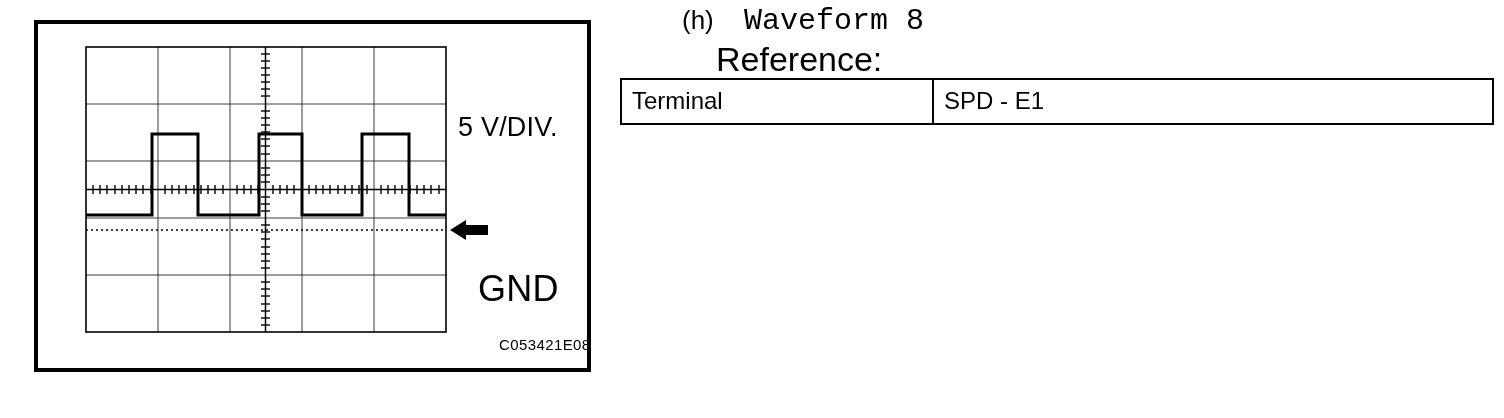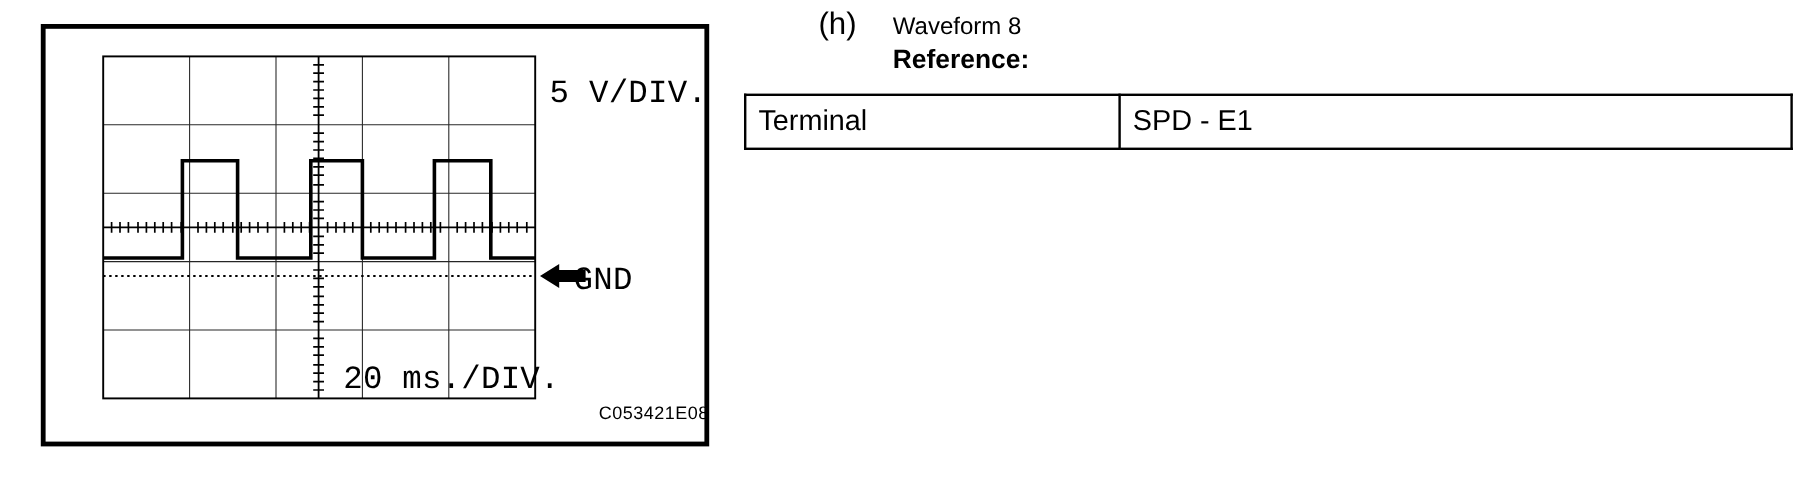--- a/index.html
+++ b/index.html
@@ -37,28 +37,29 @@
   }
 
   #scope-svg {
     position: absolute;
     left: 0;
     top: 0;
   }
 
   .scope-label {
     position: absolute;
-    font-family: Liberation Mono, monospace;
+    font-family: Liberation Sans, sans-serif;
     font-size: 27px;
     letter-spacing: 0.2px;
     color: #000;
     white-space: nowrap;
+    margin-top: 48px;
   }
   #label-volts-div { left: 420px; top: 40px; }
-  #label-gnd      { left: 440px; top: 196px; font-size: 27px; }
+  #label-gnd      { left: 440px; top: 196px; font-size: 36px; }
   #label-time-div { left: 248px; top: 278px; }
 
   #figure-code {
     position: absolute;
     left: 461px;
     top: 312px;
     font-family: Liberation Sans, sans-serif;
     font-size: 15px;
     letter-spacing: 0.4px;
     color: #000;
@@ -84,28 +85,28 @@
     display: flex;
     align-items: baseline;
   }
   #heading-letter {
     font-size: 26px;
     width: 62px;
     flex: none;
     font-family: "Liberation Sans", sans-serif;
   }
   #heading-title {
-    font-size: 20px;
-    font-family: Liberation Sans, sans-serif;
+    font-size: 30px;
+    font-family: Liberation Mono, monospace;
   }
   #heading-sub {
-    margin-left: 62px;
+    margin-left: 34px;
     margin-top: 2px;
-    font-size: 22px;
-    font-weight: bold;
+    font-size: 34px;
+    font-weight: normal;
     font-family: "Liberation Sans", sans-serif;
   }
 
   
   #reference-table {
     position: absolute;
     left: 0px;
     top: 78px;
     width: 828px;
     border-collapse: collapse;
@@ -253,21 +254,20 @@
 
       <g fill="#000">
         <polygon points="412,206 428,196 428,201 450,201 450,211 428,211 428,216"></polygon>
       </g>
     </svg>
 
     <div class="scope-label" id="label-volts-div">5 V/DIV.</div>
 
     <div class="scope-label" id="label-gnd">GND</div>
 
-    <div class="scope-label" id="label-time-div">20 ms./DIV.</div>
 
     <div id="figure-code">C053421E08</div>
   </div>
 </div>
 
 <div id="right-column">
 
   <div id="heading-block">
     <div id="heading-row">
       <span id="heading-letter">(h)</span>

